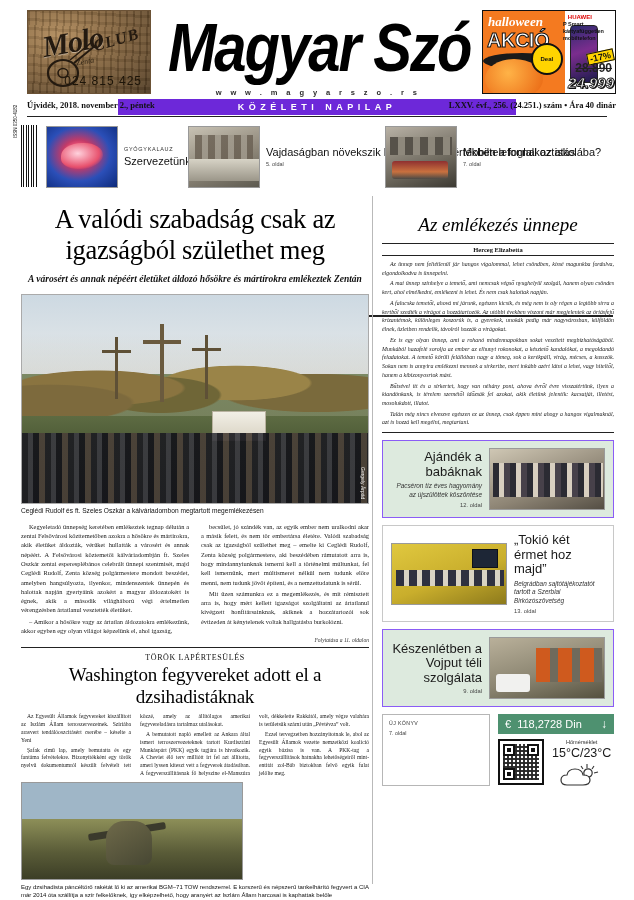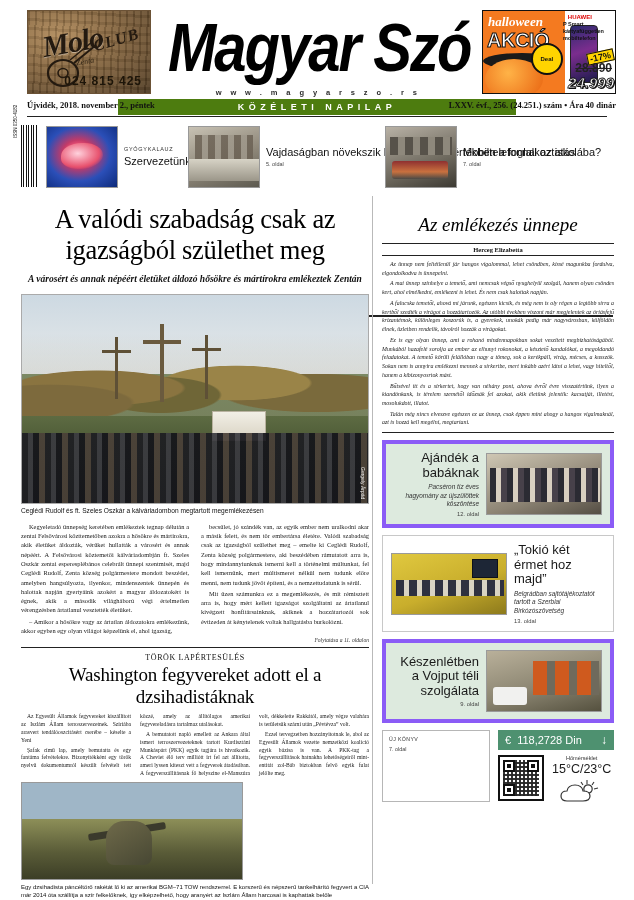--- a/index.html
+++ b/index.html
@@ -42,21 +42,21 @@
   }
   .molo-zenta {
     position:absolute; left:48px; top:46px;
     font-size:8px; font-style:italic; color:#2b2012; transform: rotate(-10deg);
   }
   .molo-guitar {
     position:absolute; left:13px; top:30px; width:58px; height:48px;
   }
   .molo-phone {
     position:absolute; right:8px; bottom:5px;
-    font-family:"Liberation Sans", sans-serif; font-weight:700; font-size:12px;
+    font-family:"Liberation Sans", sans-serif; font-weight:400; font-size:12px;
     color:#1d1509; letter-spacing:1px;
   }
 
   .logo-wrap { position:absolute; left:168px; top:14px; width:300px; text-align:center; }
   .logo-title {
     font-family:"Liberation Sans", sans-serif;
     font-weight:900; font-style:italic; font-size:58px; line-height:.95;
     letter-spacing:-2px; color:#000; white-space:nowrap;
     transform: scaleY(1.18); transform-origin: top center;
   }
@@ -120,21 +120,21 @@
   }
   .new-price {
     position:absolute; right:1px; bottom:2px; font-family:"Liberation Sans",sans-serif;
     font-size:15px; font-weight:900; font-style:italic; color:#fff;
     -webkit-text-stroke:.8px #111; text-shadow:1px 1px 0 #111;
   }
 
   
   .green-strip {
     position:absolute; left:118px; top:99px; width:398px; height:16px;
-    background:#4d7c0f;
+    background:#6d28d9;
     display:flex; align-items:center; justify-content:center;
   }
   .green-strip span {
     font-family:"Liberation Sans",sans-serif; font-size:9px; font-weight:700;
     letter-spacing:4.5px; color:#fff;
   }
   .issue-date {
     position:absolute; left:27px; top:100px;
     font-family:"Liberation Serif",serif; font-weight:700; font-size:8.5px; color:#111;
   }
@@ -339,21 +339,21 @@
   }
   .op-rule2 { height:1px; background:#222; }
   .op-body {
     font-family:"Liberation Serif",serif; font-style:italic; font-size:5.9px;
     line-height:1.48; text-align:justify; color:#1a1a1a; margin-top:4px;
   }
   .op-body p { text-indent:8px; margin-bottom:2px; }
   .op-rule3 { height:1px; background:#222; margin-top:5px; }
 
   .promo {
-    margin-top:7px; background:#ddeade; border:4px solid #8b5cf6;
+    margin-top:7px; background:#ddeade; border:1px solid #8b5cf6;
     display:flex; align-items:center; gap:7px; padding:7px 8px;
   }
   .promo.white { background:#fff; border:1px solid #c8c8c8; }
   .promo-txt { flex:1; font-family:"Liberation Sans",sans-serif; }
   .promo-txt.right { text-align:right; }
   .promo-title { font-size:13px; line-height:1.12; color:#1a1a1a; }
   .promo-sub {
     font-size:6.4px; font-style:italic; line-height:1.3; margin-top:3px; color:#333;
   }
   .promo-page { font-size:5.8px; color:#444; margin-top:3px; }

